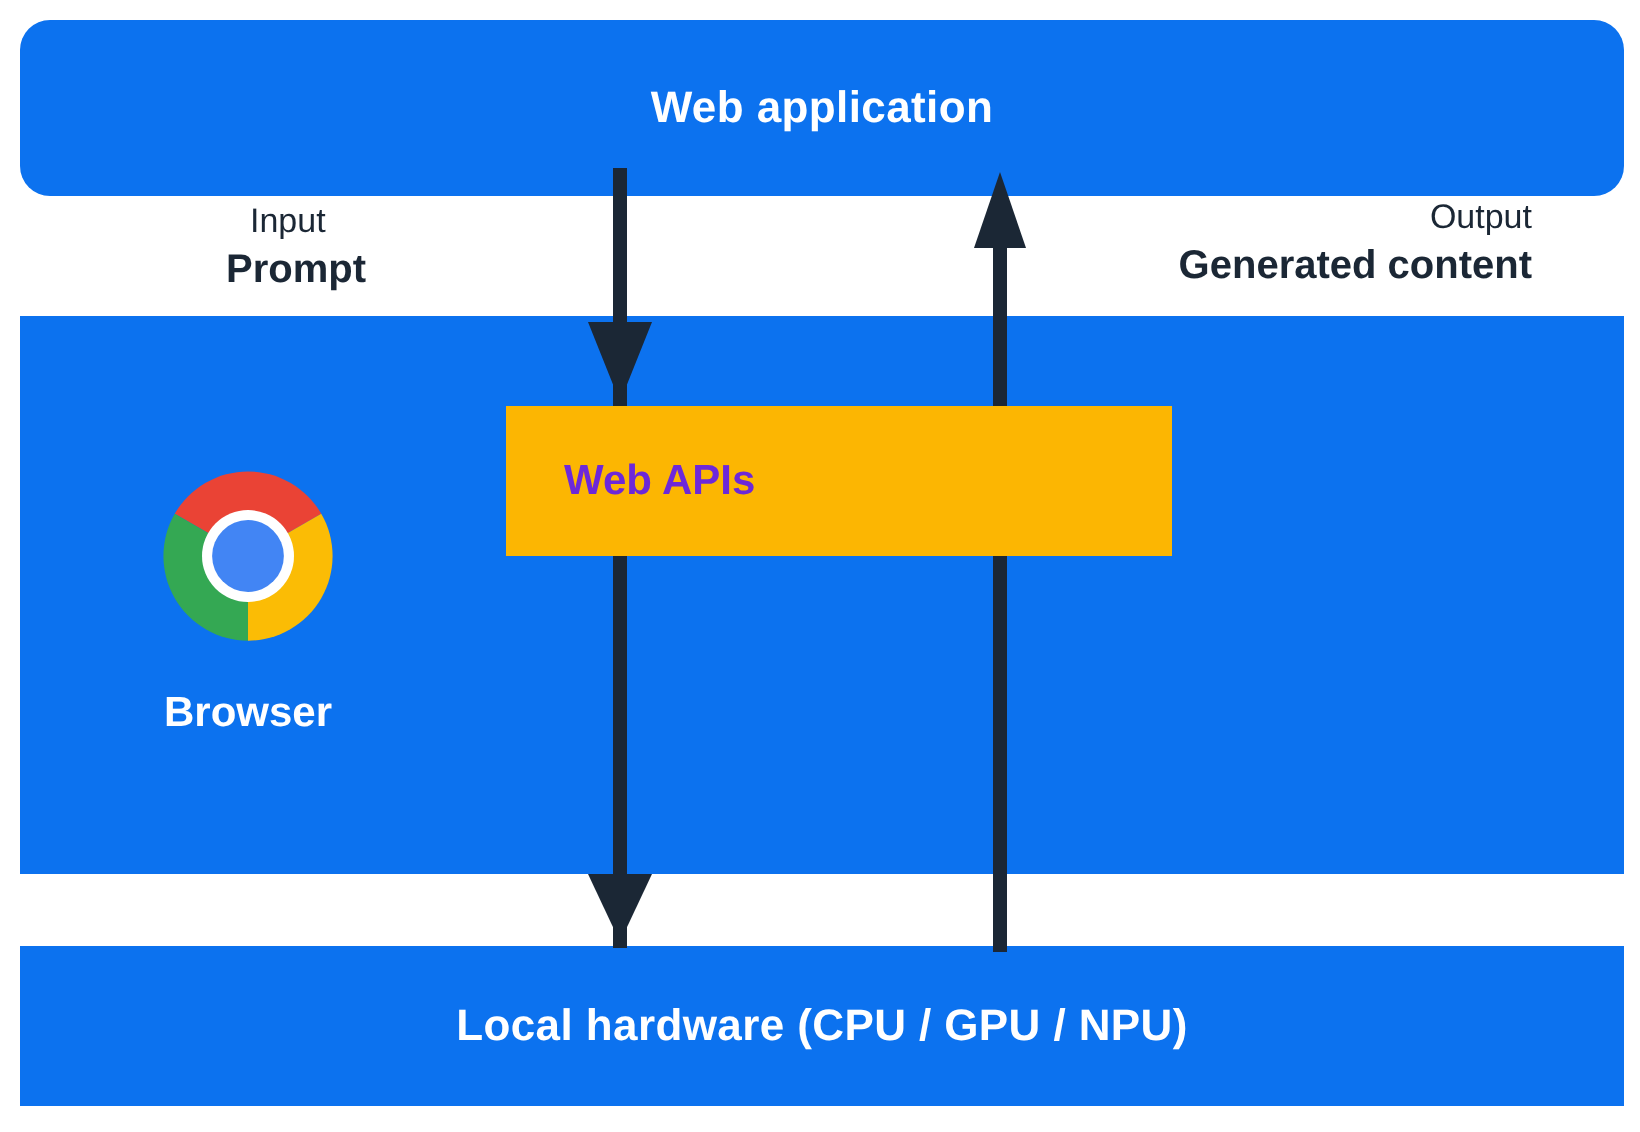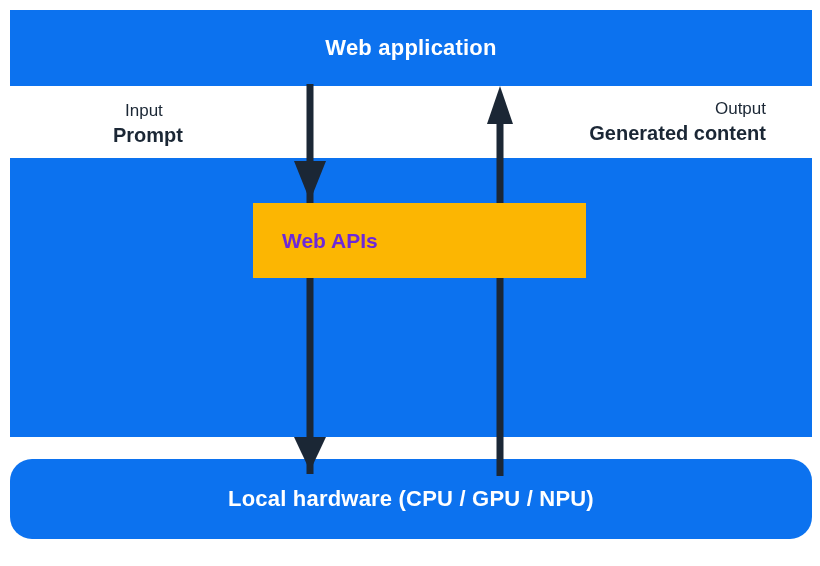--- a/index.html
+++ b/index.html
@@ -11,23 +11,23 @@
     background: #ffffff;
     overflow: hidden;
   }
   .band {
     position: absolute;
     left: 10px;
     width: 802px;
     background: #0c72ef;
     z-index: 1;
   }
-  .band-top    { top: 10px;  height: 76px; }
+  .band-top    { top: 10px;  height: 88px; border-radius: 15px; }
   .band-mid    { top: 158px; height: 279px; }
-  .band-bottom { top: 459px; height: 80px; border-radius: 22px; }
+  .band-bottom { top: 473px; height: 80px; }
   .band-title {
     position: absolute;
     left: 0; right: 0;
     top: 50%;
     transform: translateY(-50%);
     text-align: center;
     color: #ffffff;
     font-weight: bold;
     font-size: 22px;
     letter-spacing: 0.2px;
@@ -116,19 +116,29 @@
       <polygon points="294,161 326,161 310,201" fill="#1b2735"></polygon>
       <polygon points="294,437 326,437 310,471" fill="#1b2735"></polygon>
     </g>
 
     <g>
       <rect x="496.5" y="120" width="7" height="356" fill="#1b2735"></rect>
       <polygon points="487,124 513,124 500,86" fill="#1b2735"></polygon>
     </g>
   </svg>
 
+  <div class="browser-group">
+    <svg class="chrome-icon" viewBox="0 0 100 100" aria-hidden="true">
+      <path d="M50 50 L10.2 27 A46 46 0 0 1 89.8 27 Z" fill="#ea4335"></path>
+      <path d="M50 50 L10.2 27 A46 46 0 0 0 50 96 Z" fill="#34a853"></path>
+      <path d="M50 50 L50 96 A46 46 0 0 0 89.8 27 Z" fill="#fbbc05"></path>
+      <circle cx="50" cy="50" r="25" fill="#ffffff"></circle>
+      <circle cx="50" cy="50" r="19.5" fill="#4285f4"></circle>
+    </svg>
+    <div class="browser-label">Browser</div>
+  </div>
 
   <div class="ybox ybox-webapis">
     <span>Web APIs</span>
   </div>
 
 
 </div>
 
 </body></html>

